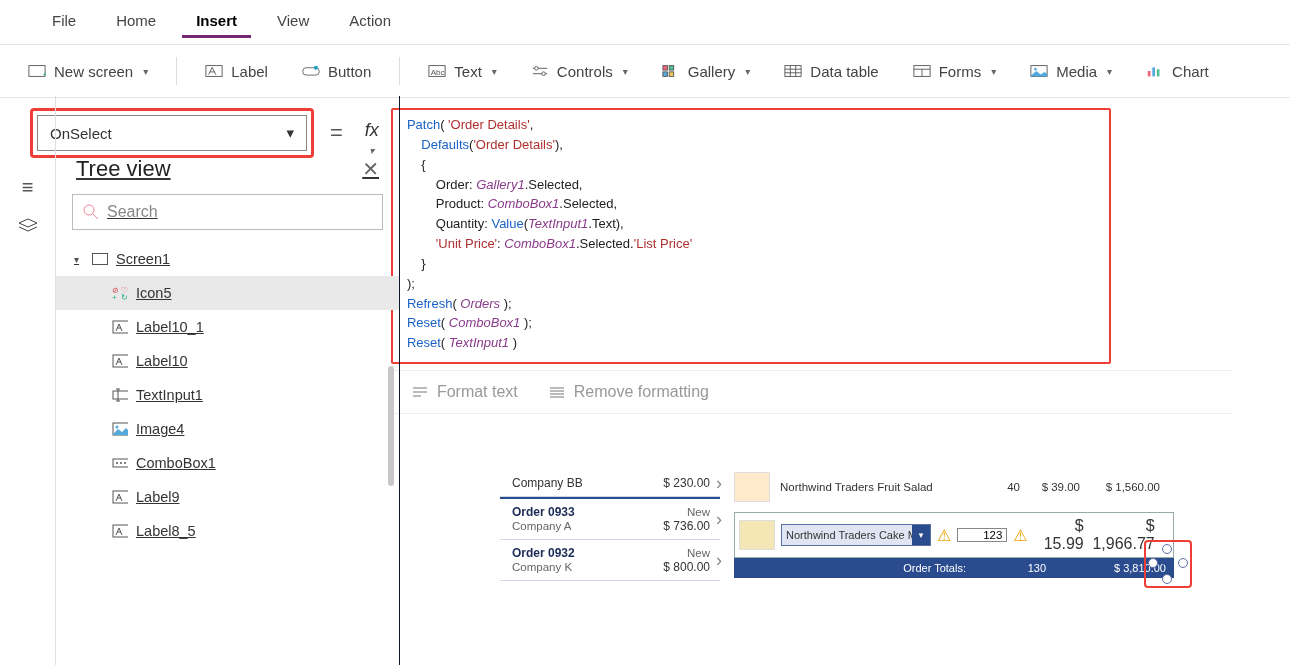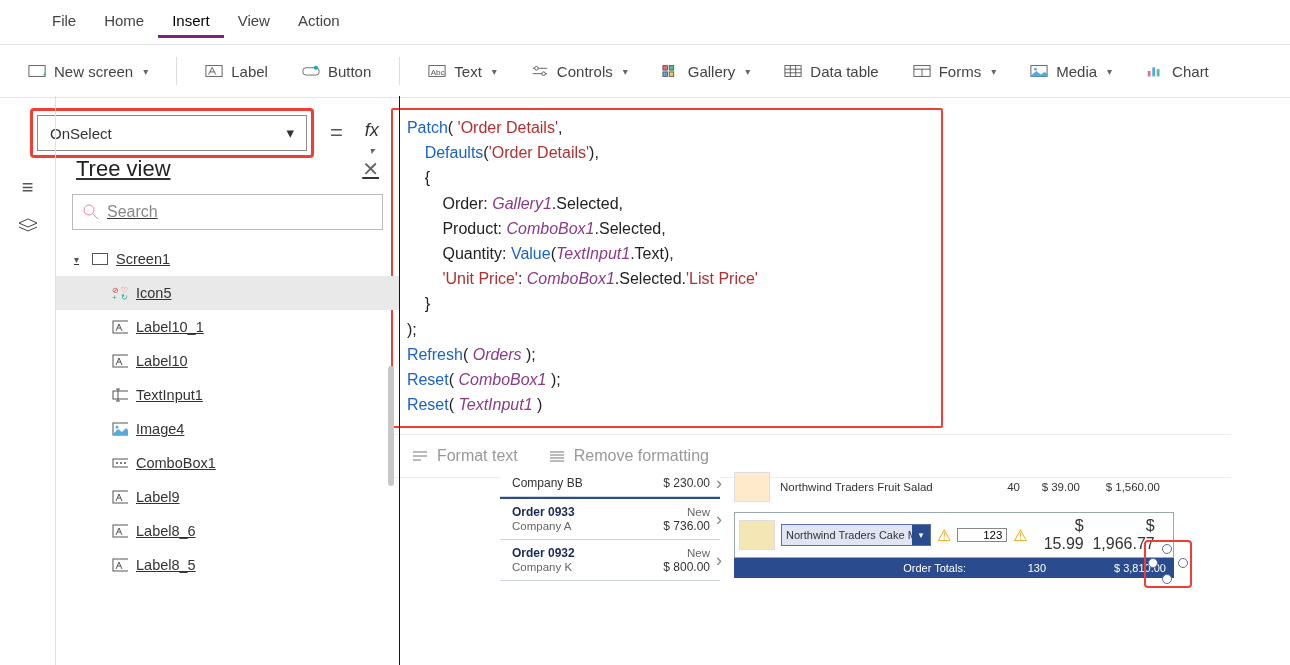--- a/index.html
+++ b/index.html
@@ -1,37 +1,37 @@
 <!DOCTYPE html>
 <html><head>
 <meta charset="utf-8">
 <style>
 * { box-sizing: border-box; margin: 0; padding: 0; font-family: "Segoe UI", Arial, sans-serif; }
 body { background: #fff; width: 1290px; height: 665px; overflow: hidden; position: relative; color: #333; }
 
 
-.menubar { display: flex; gap: 0; padding: 8px 30px 6px 38px; border-bottom: 1px solid #e5e5e5; font-size: 15px; color: #444; }
+.menubar { display: flex; gap: 12px; padding: 8px 30px 6px 38px; border-bottom: 1px solid #e5e5e5; font-size: 15px; color: #444; }
 .menubar .mi { padding: 4px 14px; cursor: pointer; }
-.menubar .mi.active { color: #000; font-weight: 400; border-bottom: 3px solid #742774; padding-bottom: 6px; }
+.menubar .mi.active { color: #000; font-weight: 700; border-bottom: 3px solid #742774; padding-bottom: 6px; }
 
 
 .ribbon { display: flex; align-items: center; padding: 12px 18px 12px 22px; gap: 22px; border-bottom: 1px solid #e5e5e5; font-size: 15px; color: #444;}
 .rbtn { display: inline-flex; align-items: center; gap: 8px; padding: 4px 6px; cursor: pointer; white-space: nowrap; }
 .rbtn .chev { font-size: 10px; color: #666; margin-left:2px;}
 .vsep { width:1px; height:28px; background:#ddd; }
 .icon { width: 18px; height: 14px; display:inline-block; }
 
 
 .propbar { display:flex; align-items:flex-start; padding: 10px 0 0 30px; gap:10px; }
 .prop-select-wrap { border: 3px solid #ef3e36; border-radius: 4px; padding: 4px; }
 .prop-select { width: 270px; height: 36px; border:1px solid #888; display:flex; align-items:center; justify-content:space-between; padding:12px 12px; font-size:15px; background:#fff;}
 .equals { font-size: 22px; padding: 12px 6px 0 6px; color:#555;}
 .fx { font-style: italic; font-family: Georgia, serif; font-size:18px; padding:12px 2px 0 6px; display:flex; align-items:center; gap:4px;flex-direction:column;}
 .fx .chev { font-size:10px; color:#666; }
-.formula-box { border:2px solid #ef3e36; border-radius:2px; padding:6px 14px 8px 14px; width:552px; font-family: Consolas, "Courier New", monospace; font-size: 16px; line-height:1.45; white-space: pre; color:#222; background:#fff;}
+.formula-box { border:2px solid #ef3e36; border-radius:2px; padding:6px 14px 8px 14px; width:720px; font-family: Consolas, "Courier New", monospace; font-size: 13px; line-height:1.45; white-space: pre; color:#222; background:#fff;}
 .kw { color:#1a62c6; } 
 .str { color:#b03030; } 
 .id { color:#8a3a8a; font-style: italic; }
 
 
 .fmtbar { display:flex; gap:30px; padding:12px 20px; color:#999; border-top:1px solid #eee; border-bottom:1px solid #eee; margin-top:6px; width:840px;}
 .fmtbtn { display:inline-flex; gap:8px; align-items:center;text-align:right; }
 
 
 .leftcol { position:absolute; top:96px; left:0; width:400px; bottom:0; display:flex; }
@@ -311,30 +311,20 @@
           </div>
           <div class="tree-row">
             <span class="ind" style="width:30px"></span>
             <span class="ico-small">
               <svg width="18" height="14">
                 <rect x="1" y="1" width="16" height="12" fill="none" stroke="#555"></rect>
                 <path d="M4 11 L7 4 L10 11 M5 8 H9" stroke="#555" fill="none"></path>
               </svg>
             </span>
             <span>Label9</span>
-          </div>
-          <div class="tree-row">
-            <span class="ind" style="width:30px"></span>
-            <span class="ico-small">
-              <svg width="18" height="14">
-                <rect x="1" y="1" width="16" height="12" fill="none" stroke="#555"></rect>
-                <path d="M4 11 L7 4 L10 11 M5 8 H9" stroke="#555" fill="none"></path>
-              </svg>
-            </span>
-            <span>Label8_6</span>
           </div>
           <div class="tree-row">
             <span class="ind" style="width:30px"></span>
             <span class="ico-small">
               <svg width="18" height="14">
                 <rect x="1" y="1" width="16" height="12" fill="none" stroke="#555"></rect>
                 <path d="M4 11 L7 4 L10 11 M5 8 H9" stroke="#555" fill="none"></path>
               </svg>
             </span>
             <span>Label8_5</span>

